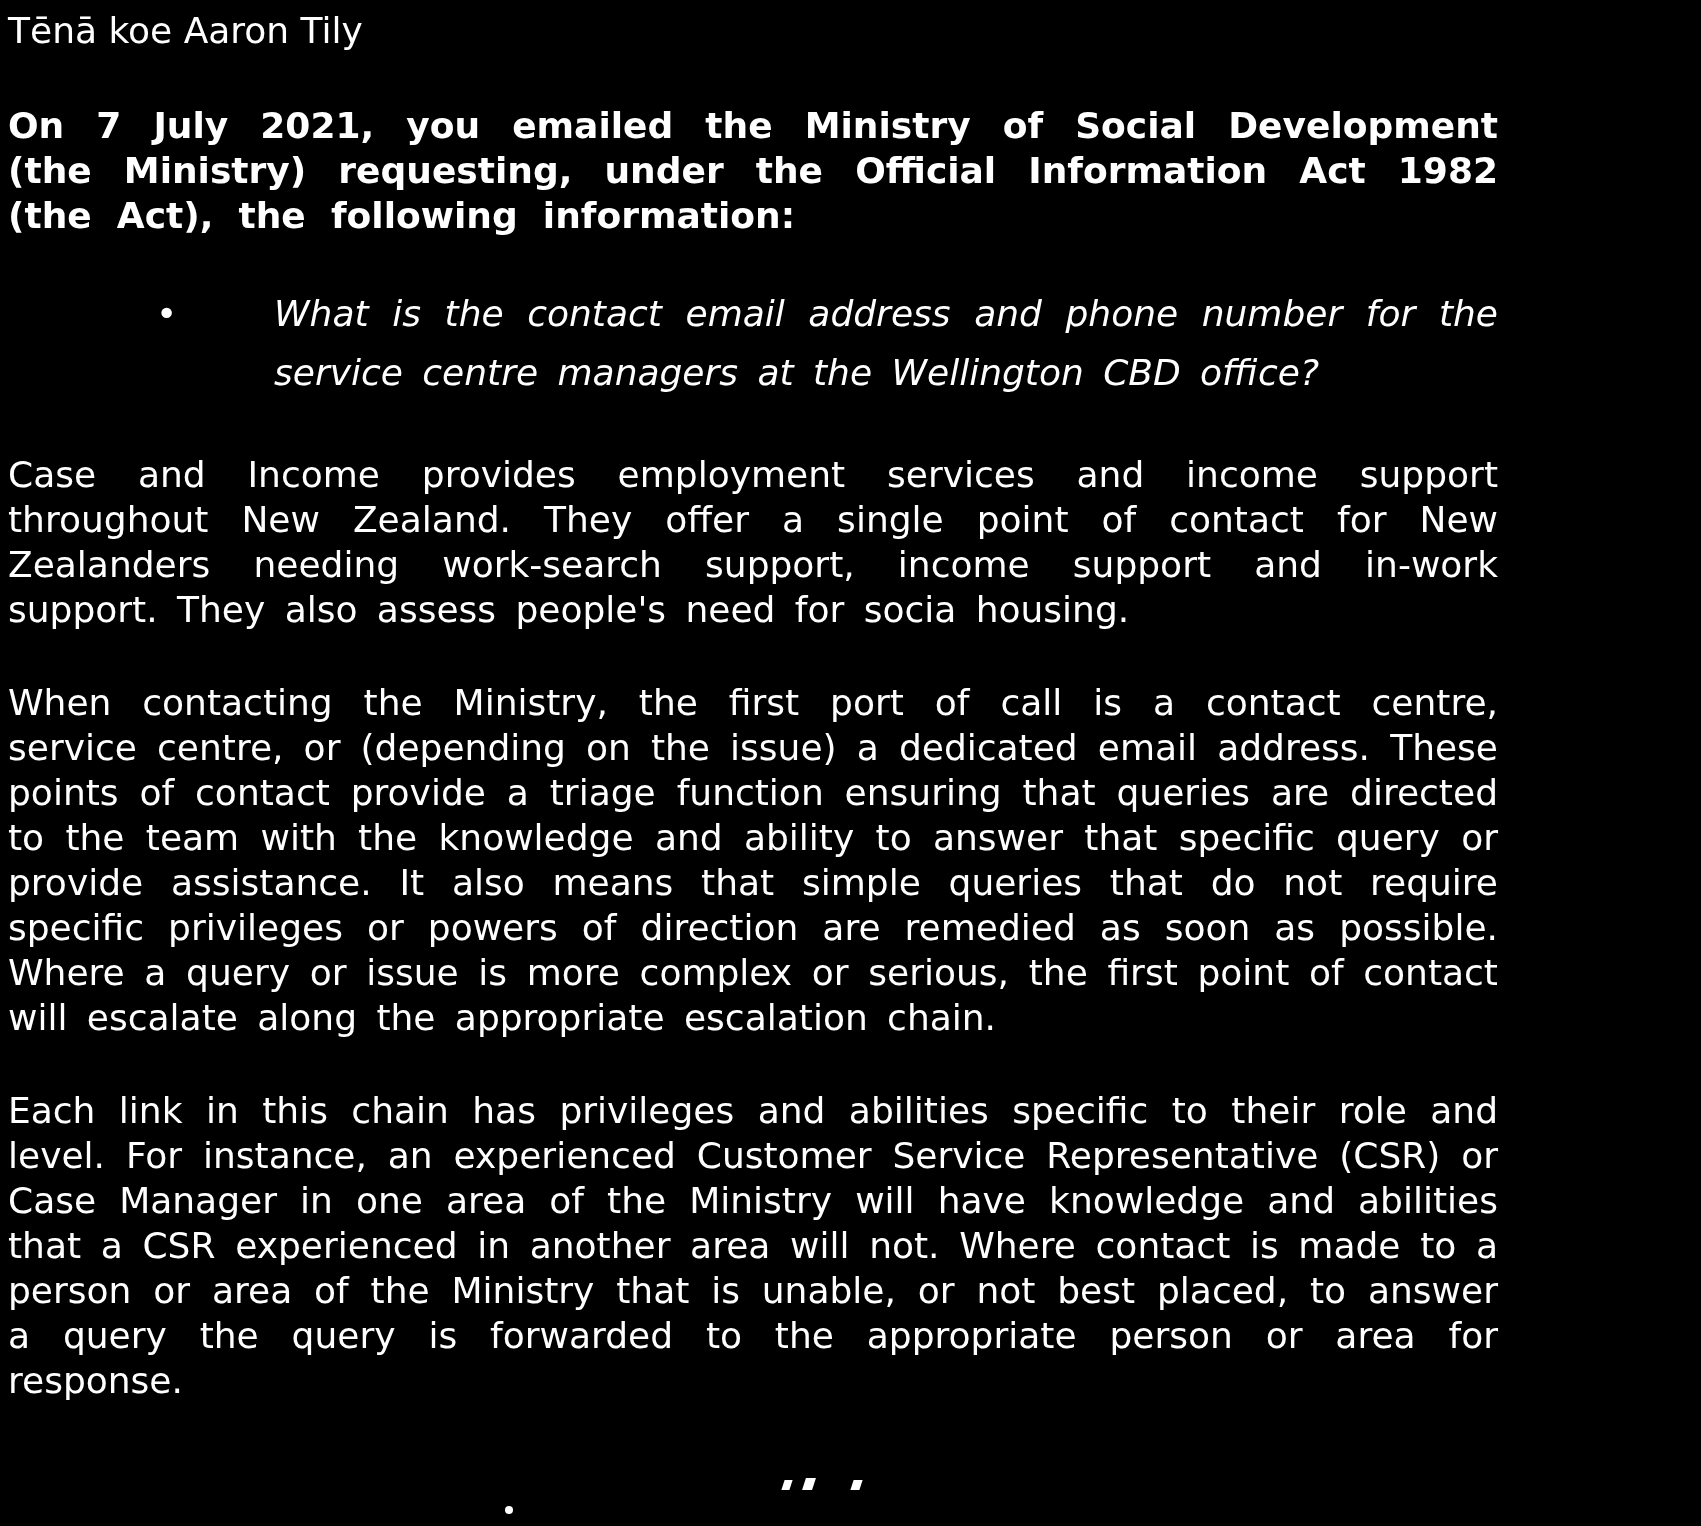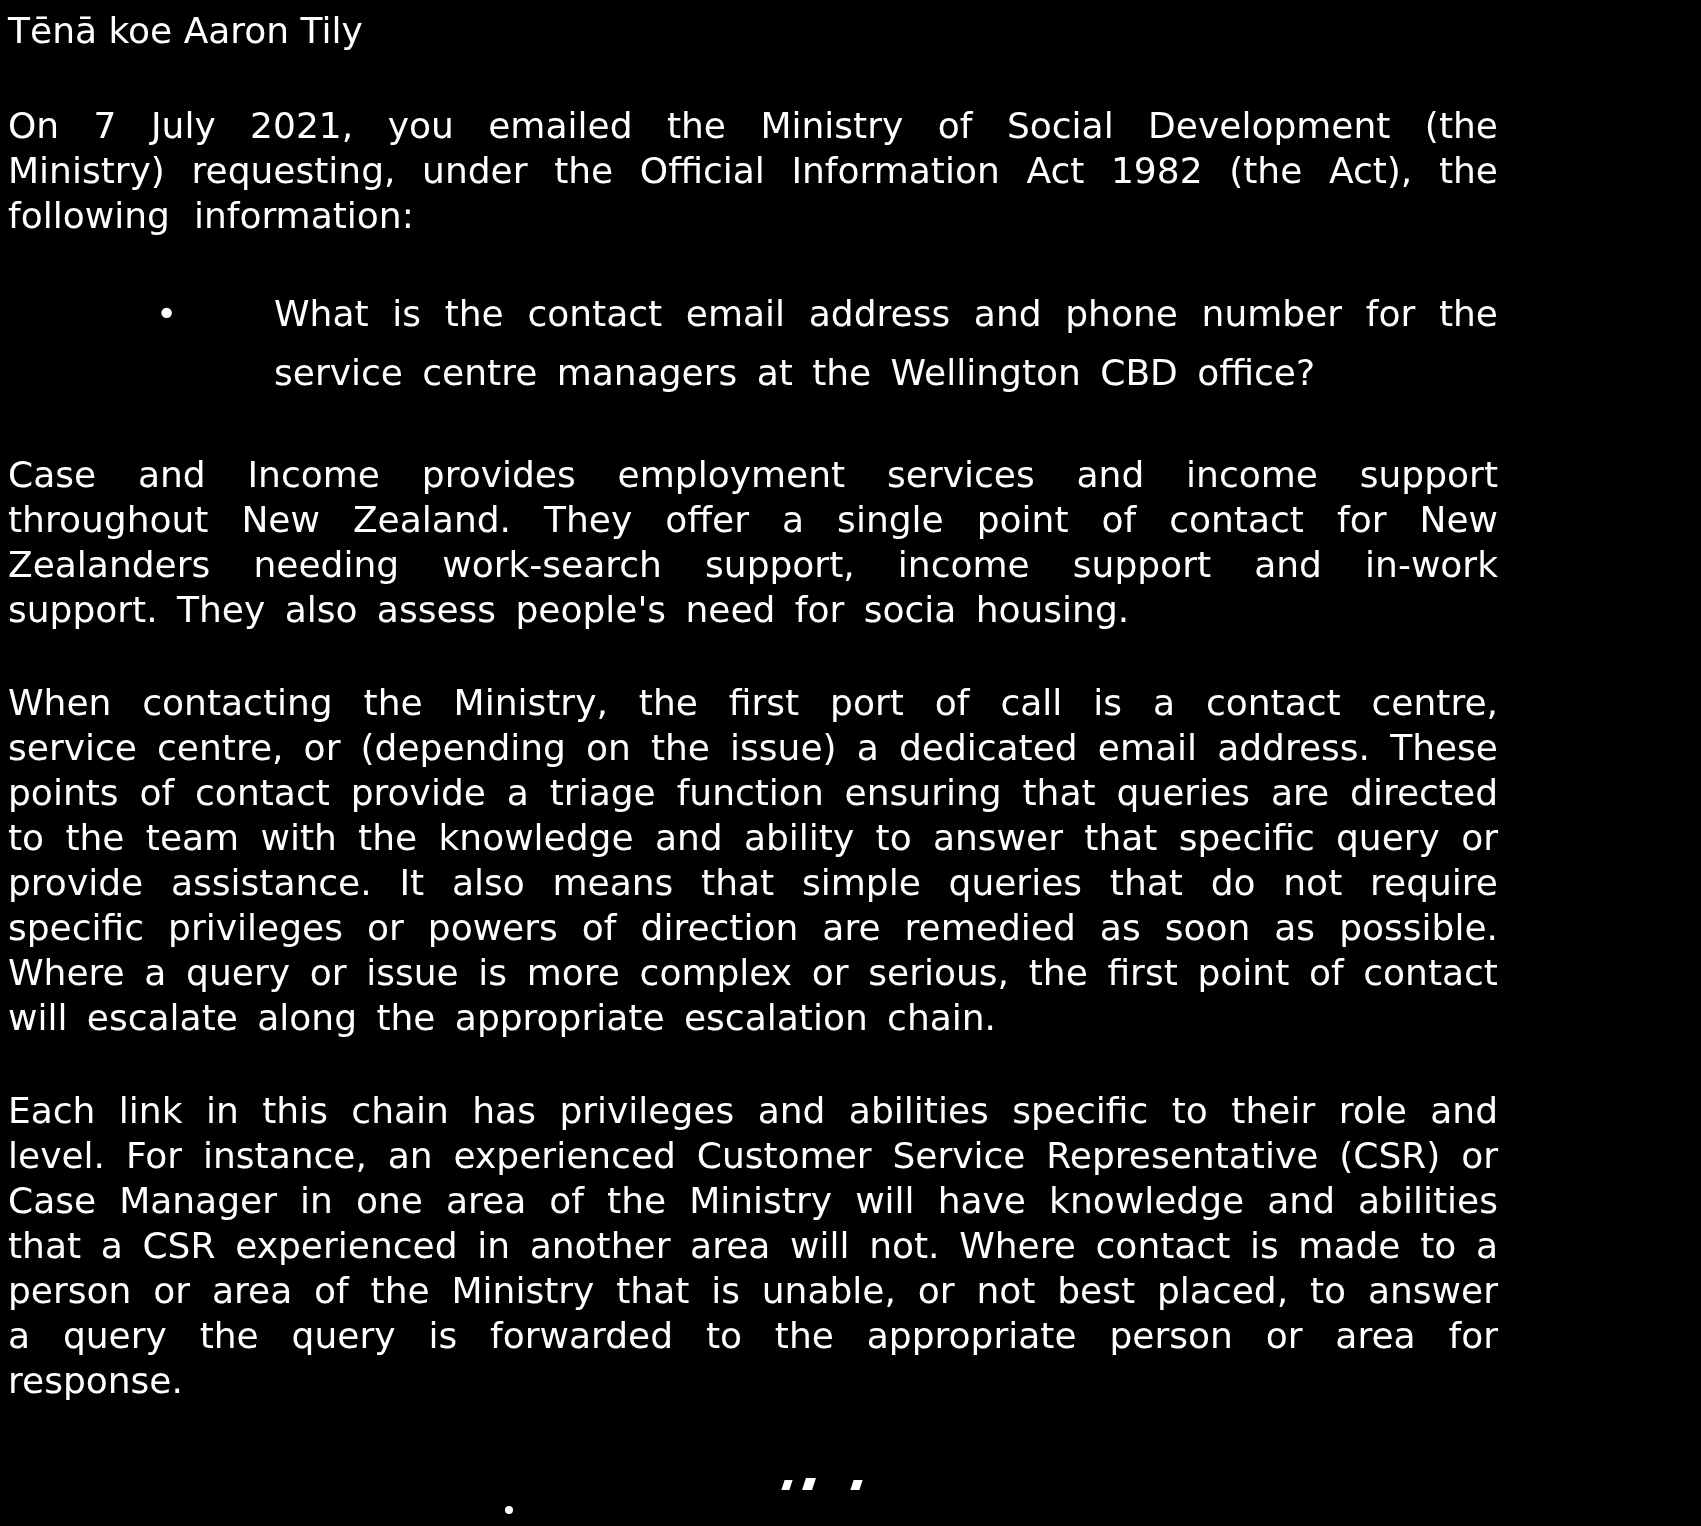--- a/index.html
+++ b/index.html
@@ -25,20 +25,21 @@
     text-align: left;
   }
   .para {
     margin: 0 0 48px 0;
     text-align: justify;
     word-spacing: 0.22em;
   }
   .p-intro {
     word-spacing: 0.35em;
     margin-bottom: 46px;
+    font-weight: bold;
   }
   .p-chain {
     margin-bottom: 68px;
   }
   .p-case {
     margin-bottom: 0;
     text-align-last: justify;
   }
   .bullet-item {
     display: flex;
@@ -46,20 +47,21 @@
     line-height: 59px;
   }
   .bullet-dot {
     flex: none;
     width: 118px;
     padding-left: 148px;
     font-style: normal;
   }
   .bullet-text {
     flex: 1;
+    font-style: italic;
     text-align: justify;
     word-spacing: 0.22em;
   }
   
   .frag {
     position: absolute;
     background: #ffffff;
     display: block;
   }
   .frag.f1 { left: 783px; top: 1480px; width: 8px;  height: 10px; transform: skewX(-18deg); }

